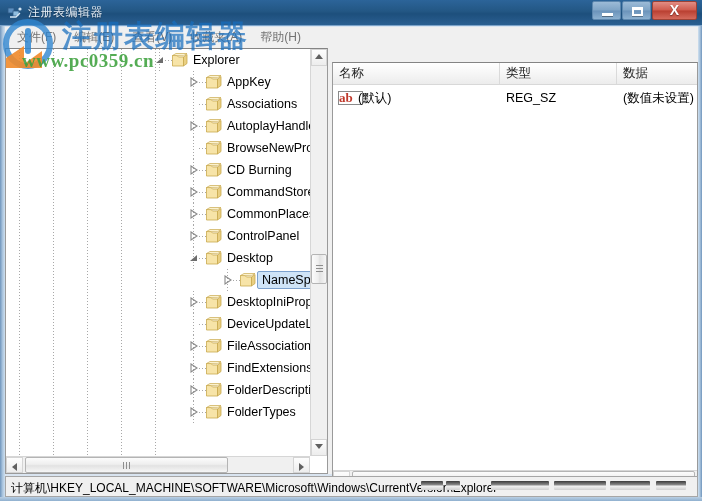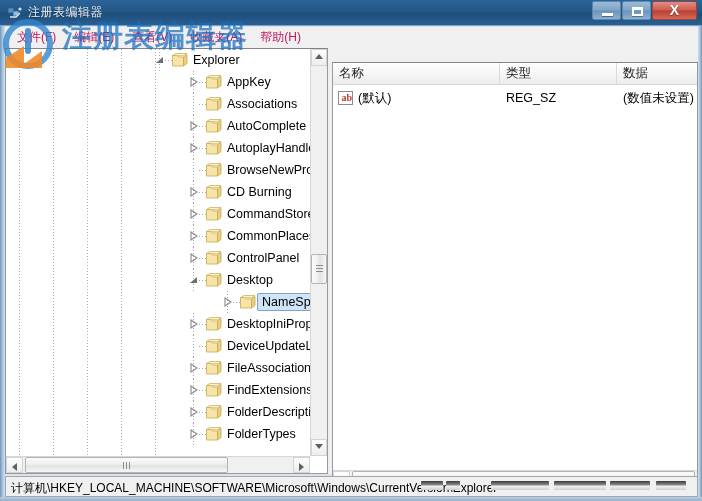--- a/index.html
+++ b/index.html
@@ -104,21 +104,21 @@
     position: absolute;
     left: 5px; top: 27px;
     width: 693px; height: 21px;
     background: #f0f0f0;
     display: flex;
     align-items: center;
     padding-left: 3px;
   }
   .menu-item {
     font-size: 12px;
-    color: #be185d;
+    color: #737373;
     padding: 2px 9px;
     cursor: default;
     white-space: nowrap;
   }
 
   
   .client {
     position: absolute;
     left: 5px; top: 48px;
     width: 693px; height: 426px;
@@ -317,27 +317,27 @@
   .lc {
     font-size: 12.5px;
     color: #000000;
     white-space: nowrap;
     overflow: hidden;
     position: absolute;
   }
   .ab-icon {
     position: absolute;
     left: 5px; top: 3px;
-    width: 15px; height: 14px;
+    width: 25px; height: 14px;
     background: #ffffff;
     border: 1px solid #8a8a8a;
-    font-size: 10px;
+    font-size: 13px;
     font-weight: bold;
     color: #c0392b;
-    text-align: right;
+    text-align: left;
     line-height: 12px;
     font-family: "Liberation Serif", serif;
   }
 
   
   .statusbar {
     position: absolute;
     left: 5px; top: 476px;
     width: 693px; height: 21px;
     background: #f0f0f0;
@@ -480,35 +480,20 @@
             </div>
             <div class="trow">
               <span class="tline-h" style="left: 193px; top: 11px; width: 7px;"></span>
               <span class="tline-v" style="left: 187px; top: 0px; height: 22px;"></span>
               <span class="folder" style="left: 200px; top: 4px;"><svg width="16" height="14" viewBox="0 0 16 14">
                   <path d="M0.5 2.5 L5 2.5 L6.5 4 L11.5 4 L11.5 13 L0.5 13 Z" fill="#f7e4a8" stroke="#c9a94e" stroke-width="0.8"></path>
                   <path d="M11.5 4 L15 1.5 L15 10.5 L11.5 13 Z" fill="#e9cf82" stroke="#c9a94e" stroke-width="0.8"></path>
                   <path d="M0.5 2.5 L4 0.5 L15 0.5 L11.5 2.8 Z" fill="#fbf2cf" stroke="#c9a94e" stroke-width="0.7"></path>
                 </svg></span>
               <span class="tlabel" style="left: 221px; top: 3px;">Associations</span>
-            </div>
-            <div class="trow">
-              <span class="tline-h" style="left: 193px; top: 11px; width: 7px;"></span>
-              <span class="tline-v" style="left: 187px; top: 0px; height: 22px;"></span>
-              <span class="twist" style="left: 183px; top: 6px;">
-                <svg width="10" height="10" viewBox="0 0 10 10">
-                  <polygon points="2,1 8,5 2,9" fill="none" stroke="#8a8a8a" stroke-width="1.1"></polygon>
-                </svg>
-              </span>
-              <span class="folder" style="left: 200px; top: 4px;"><svg width="16" height="14" viewBox="0 0 16 14">
-                  <path d="M0.5 2.5 L5 2.5 L6.5 4 L11.5 4 L11.5 13 L0.5 13 Z" fill="#f7e4a8" stroke="#c9a94e" stroke-width="0.8"></path>
-                  <path d="M11.5 4 L15 1.5 L15 10.5 L11.5 13 Z" fill="#e9cf82" stroke="#c9a94e" stroke-width="0.8"></path>
-                  <path d="M0.5 2.5 L4 0.5 L15 0.5 L11.5 2.8 Z" fill="#fbf2cf" stroke="#c9a94e" stroke-width="0.7"></path>
-                </svg></span>
-              <span class="tlabel" style="left: 221px; top: 3px;">AutoComplete</span>
             </div>
             <div class="trow">
               <span class="tline-h" style="left: 193px; top: 11px; width: 7px;"></span>
               <span class="tline-v" style="left: 187px; top: 0px; height: 22px;"></span>
               <span class="twist" style="left: 183px; top: 6px;">
                 <svg width="10" height="10" viewBox="0 0 10 10">
                   <polygon points="2,1 8,5 2,9" fill="none" stroke="#8a8a8a" stroke-width="1.1"></polygon>
                 </svg>
               </span>
               <span class="folder" style="left: 200px; top: 4px;"><svg width="16" height="14" viewBox="0 0 16 14">
@@ -779,14 +764,15 @@
   <div class="bottom-edge"></div>
 
   <div class="wm-logo">
     <svg width="62" height="58" viewBox="0 0 62 58">
       <circle cx="26" cy="26" r="22" fill="none" stroke="#2f86d0" stroke-width="6" opacity="0.8"></circle>
       <rect x="23" y="10" width="6" height="26" rx="3" fill="#2f86d0" opacity="0.85"></rect>
       <path d="M4 40 L22 28 L22 46 L40 33 L40 50 L4 50 Z" fill="#ef8a2a" opacity="0.9"></path>
     </svg>
   </div>
   <div class="wm-blue">注册表编辑器</div>
+  <div class="wm-green">www.pc0359.cn</div>
 
 </div>
 
 </body></html>

